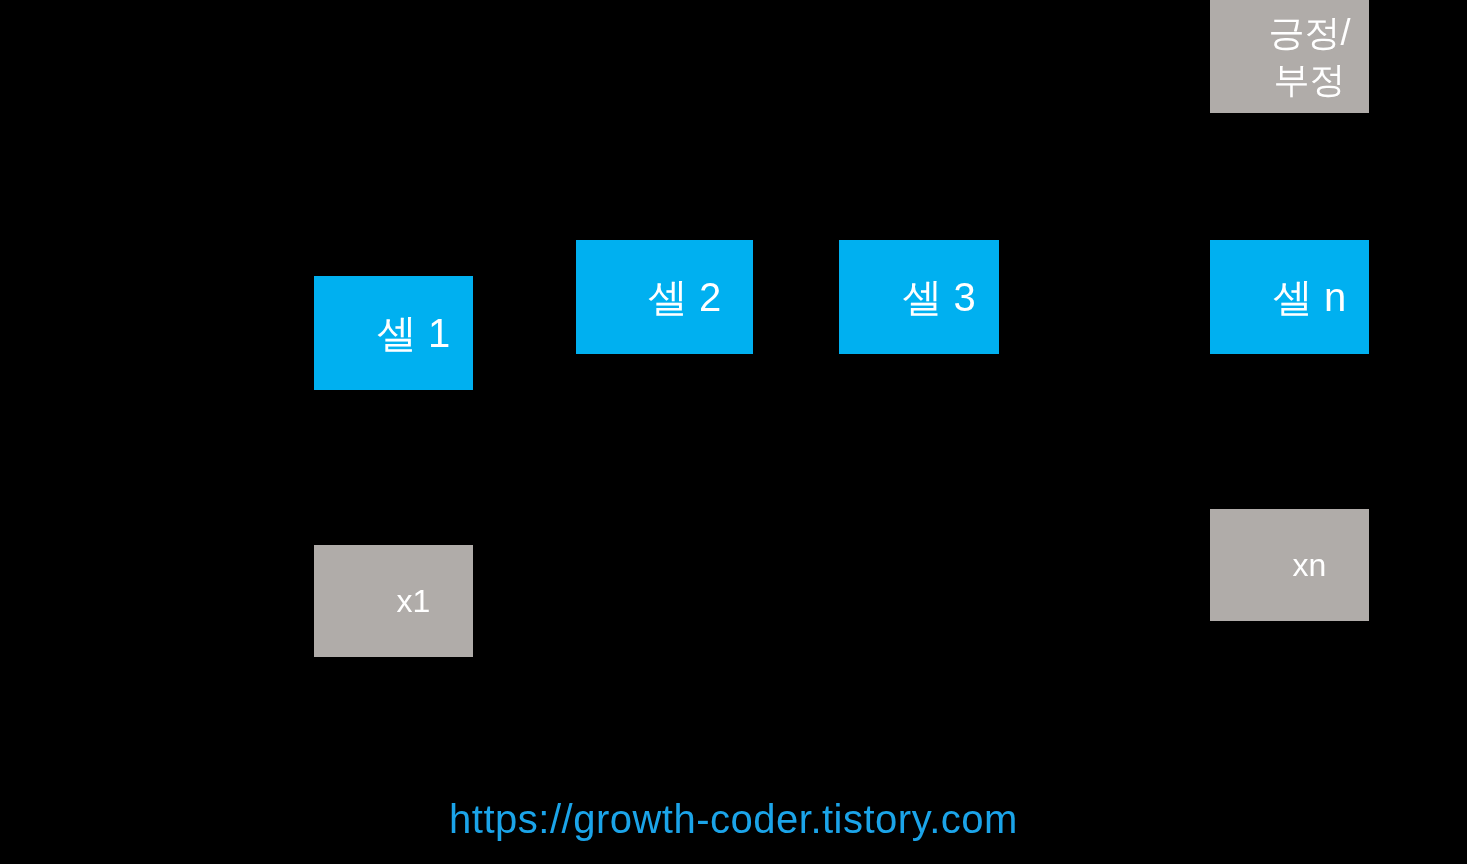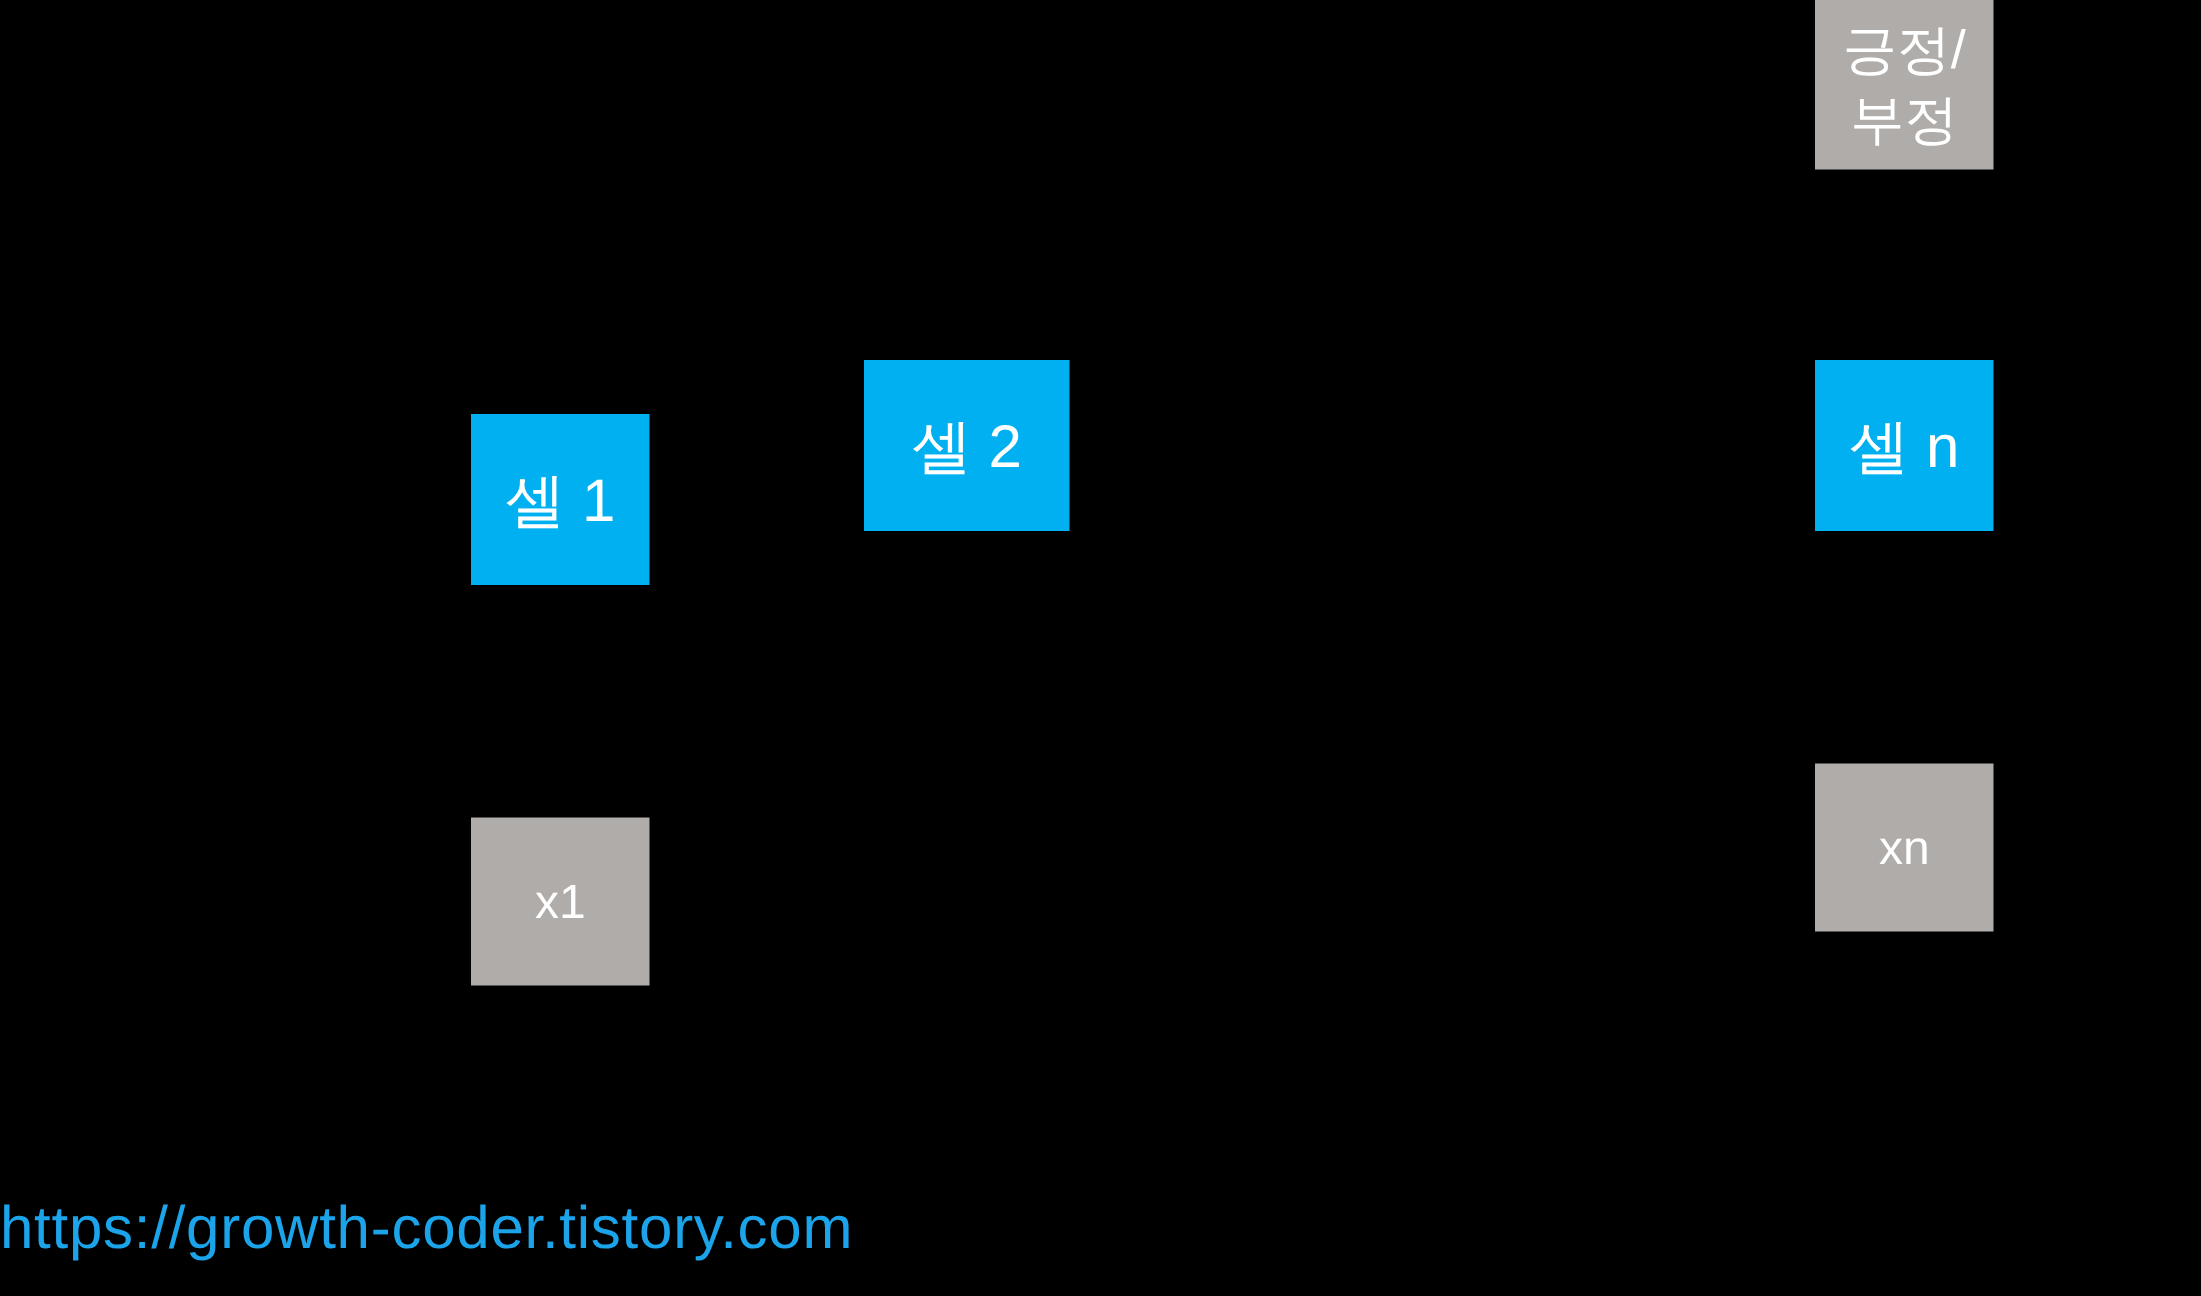--- a/index.html
+++ b/index.html
@@ -18,20 +18,21 @@
   .box {
     position: absolute;
     width: 119px;
     display: flex;
     flex-direction: column;
     align-items: center;
     justify-content: center;
     text-align: center;
     color: var(--box-text, #ffffff);
     font-weight: 400;
+    padding-left: 40px;
   }
   .cell-box {
     background: var(--cell-color, #00b0f0);
     top: 240px;
     height: 114px;
     font-size: 40px;
   }
   .input-box {
     background: var(--input-color, #b0aca9);
     top: 509px;
@@ -47,20 +48,21 @@
   }
   .col-1 { left: 314px; margin-top: 36px; }
   .col-2 { left: 576px; width: 137px; }
   .col-3 { left: 839px; width: 120px; }
   .col-4 { left: 1210px; }
   .watermark {
     position: absolute;
     left: 0;
     right: 0;
     top: 797px;
+    text-align: center;
     color: var(--url-color, #1ba4e9);
     font-size: 40px;
     letter-spacing: 0.5px;
     font-weight: 400;
   }
 </style>
 </head>
 <body>
 
 <div class="canvas">
@@ -69,20 +71,23 @@
     <span>긍정/</span>
     <span>부정</span>
   </div>
 
   <div class="box cell-box col-1">
     <span>셀 1</span>
   </div>
   <div class="box cell-box col-2">
     <span>셀 2</span>
   </div>
+  <div class="box cell-box col-3">
+    <span>셀 3</span>
+  </div>
   <div class="box cell-box col-4">
     <span>셀 n</span>
   </div>
 
   <div class="box input-box col-1">
     <span>x1</span>
   </div>
   <div class="box input-box col-4">
     <span>xn</span>
   </div>

